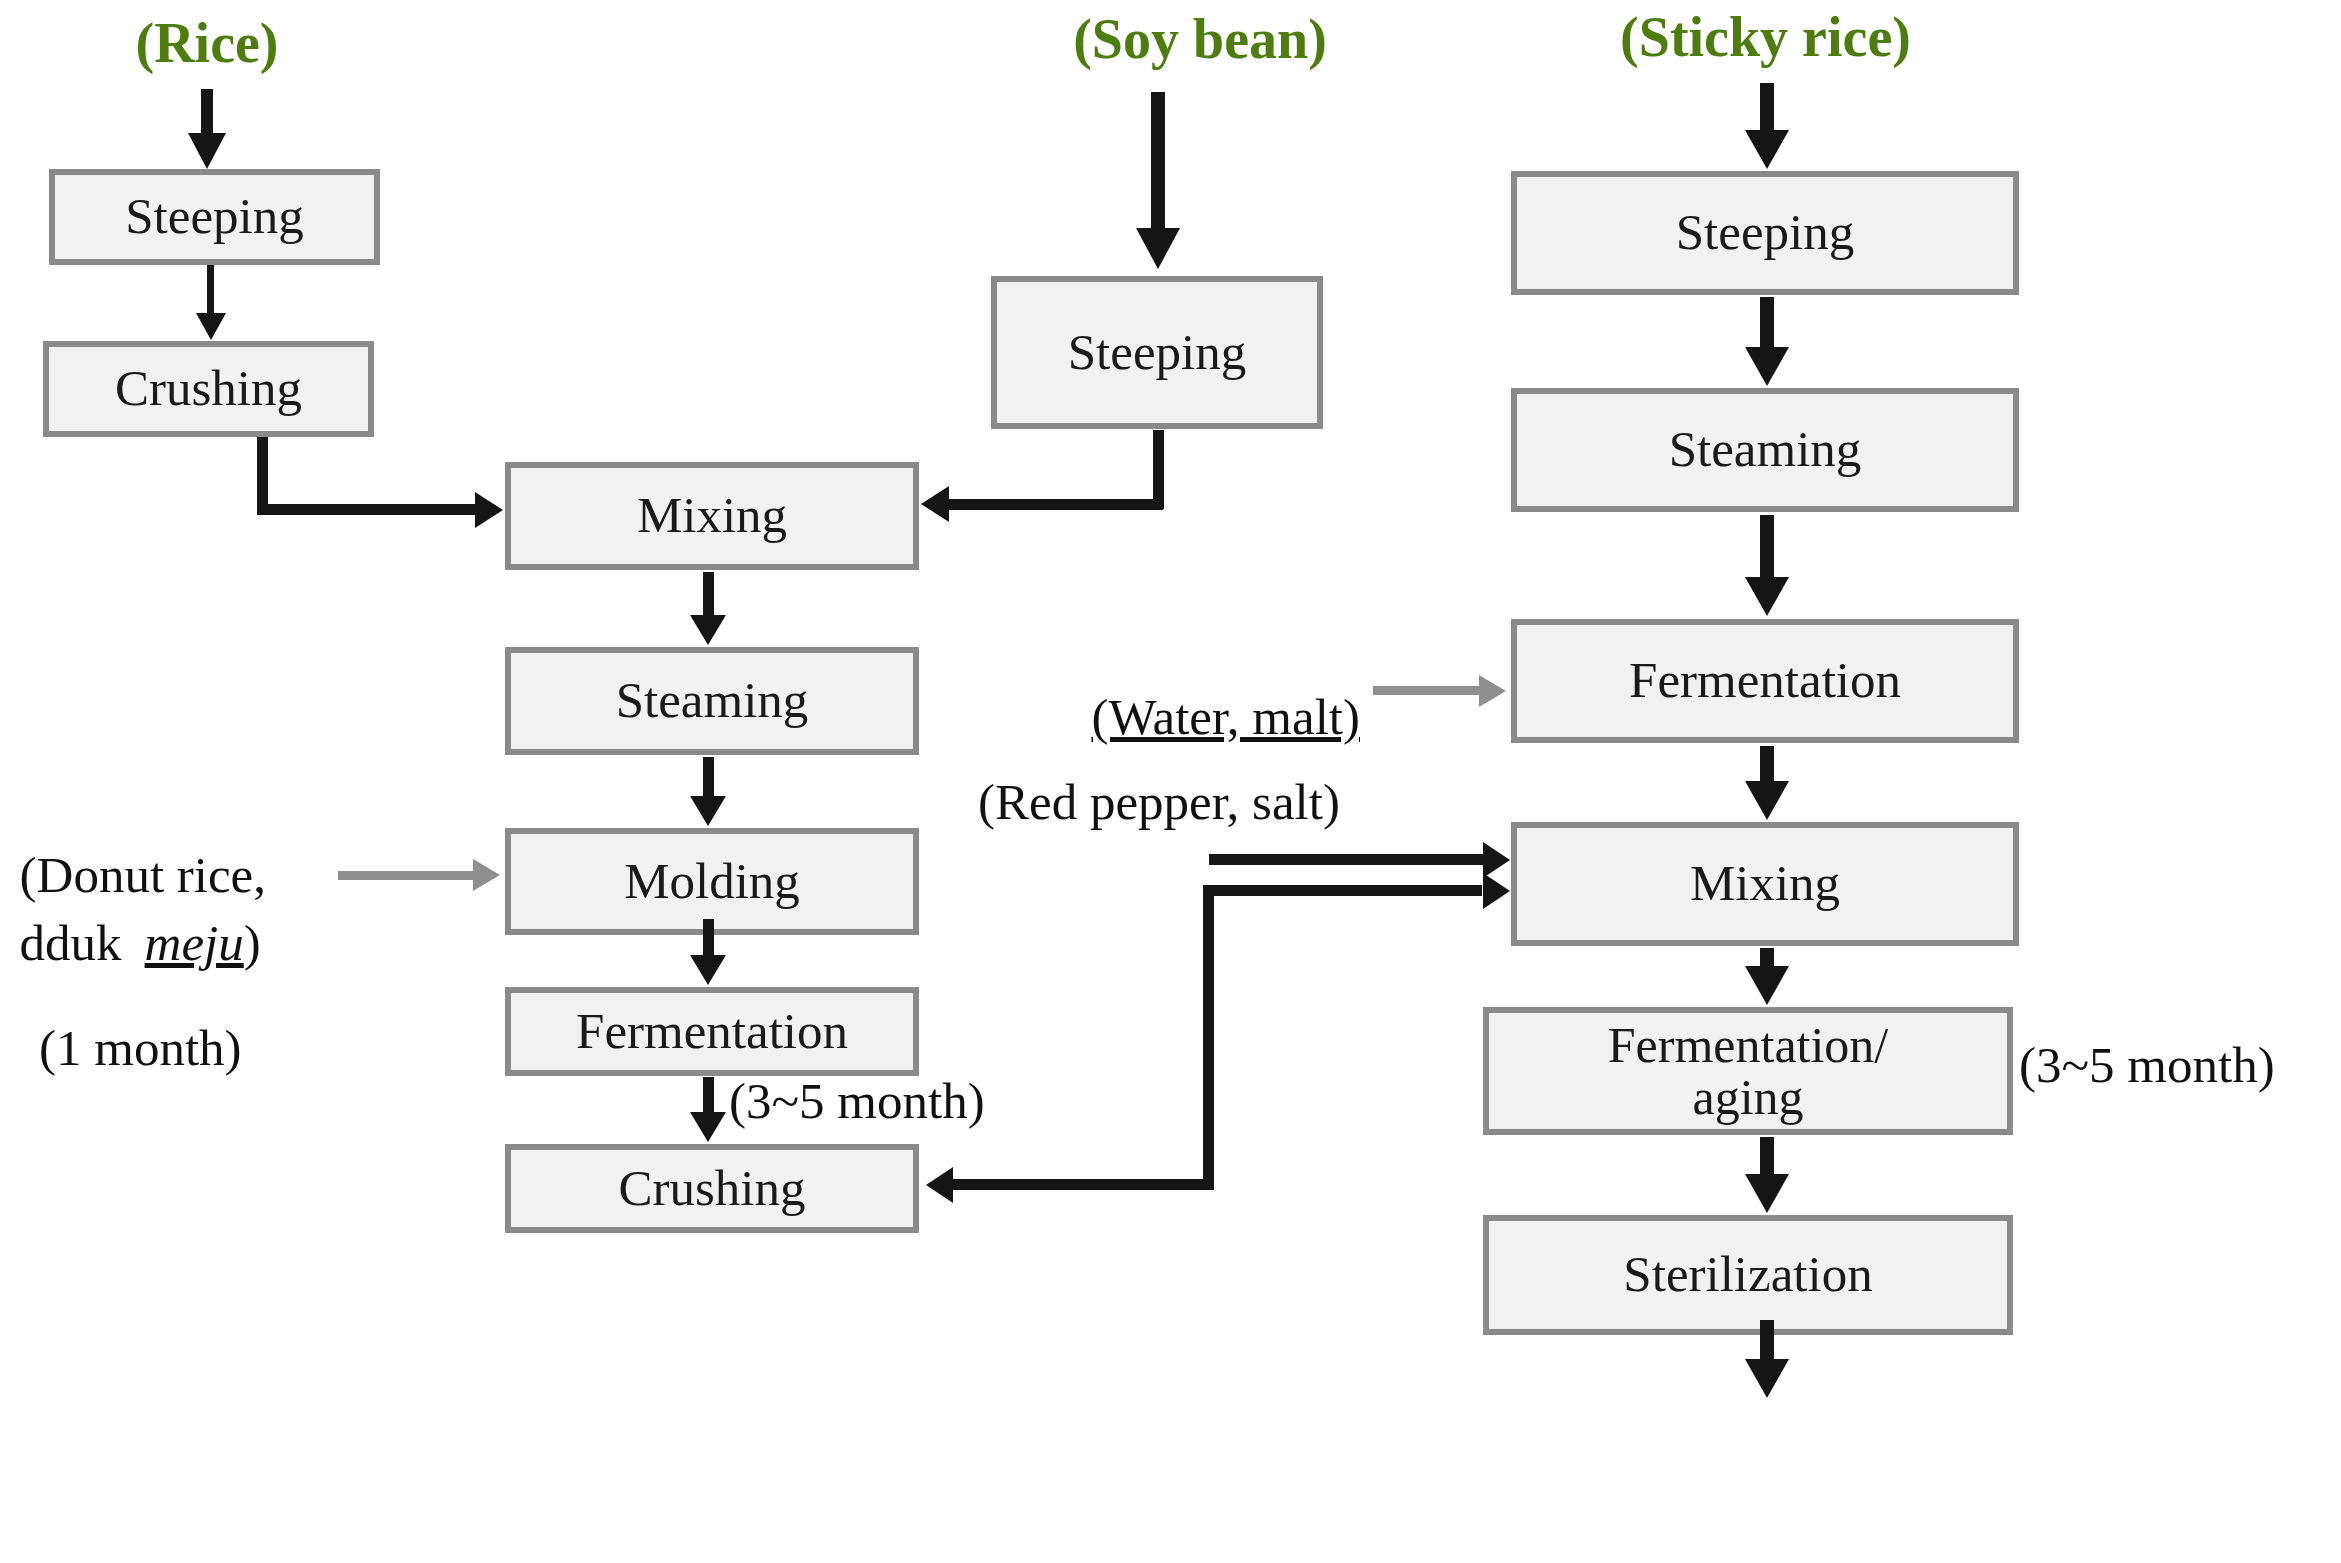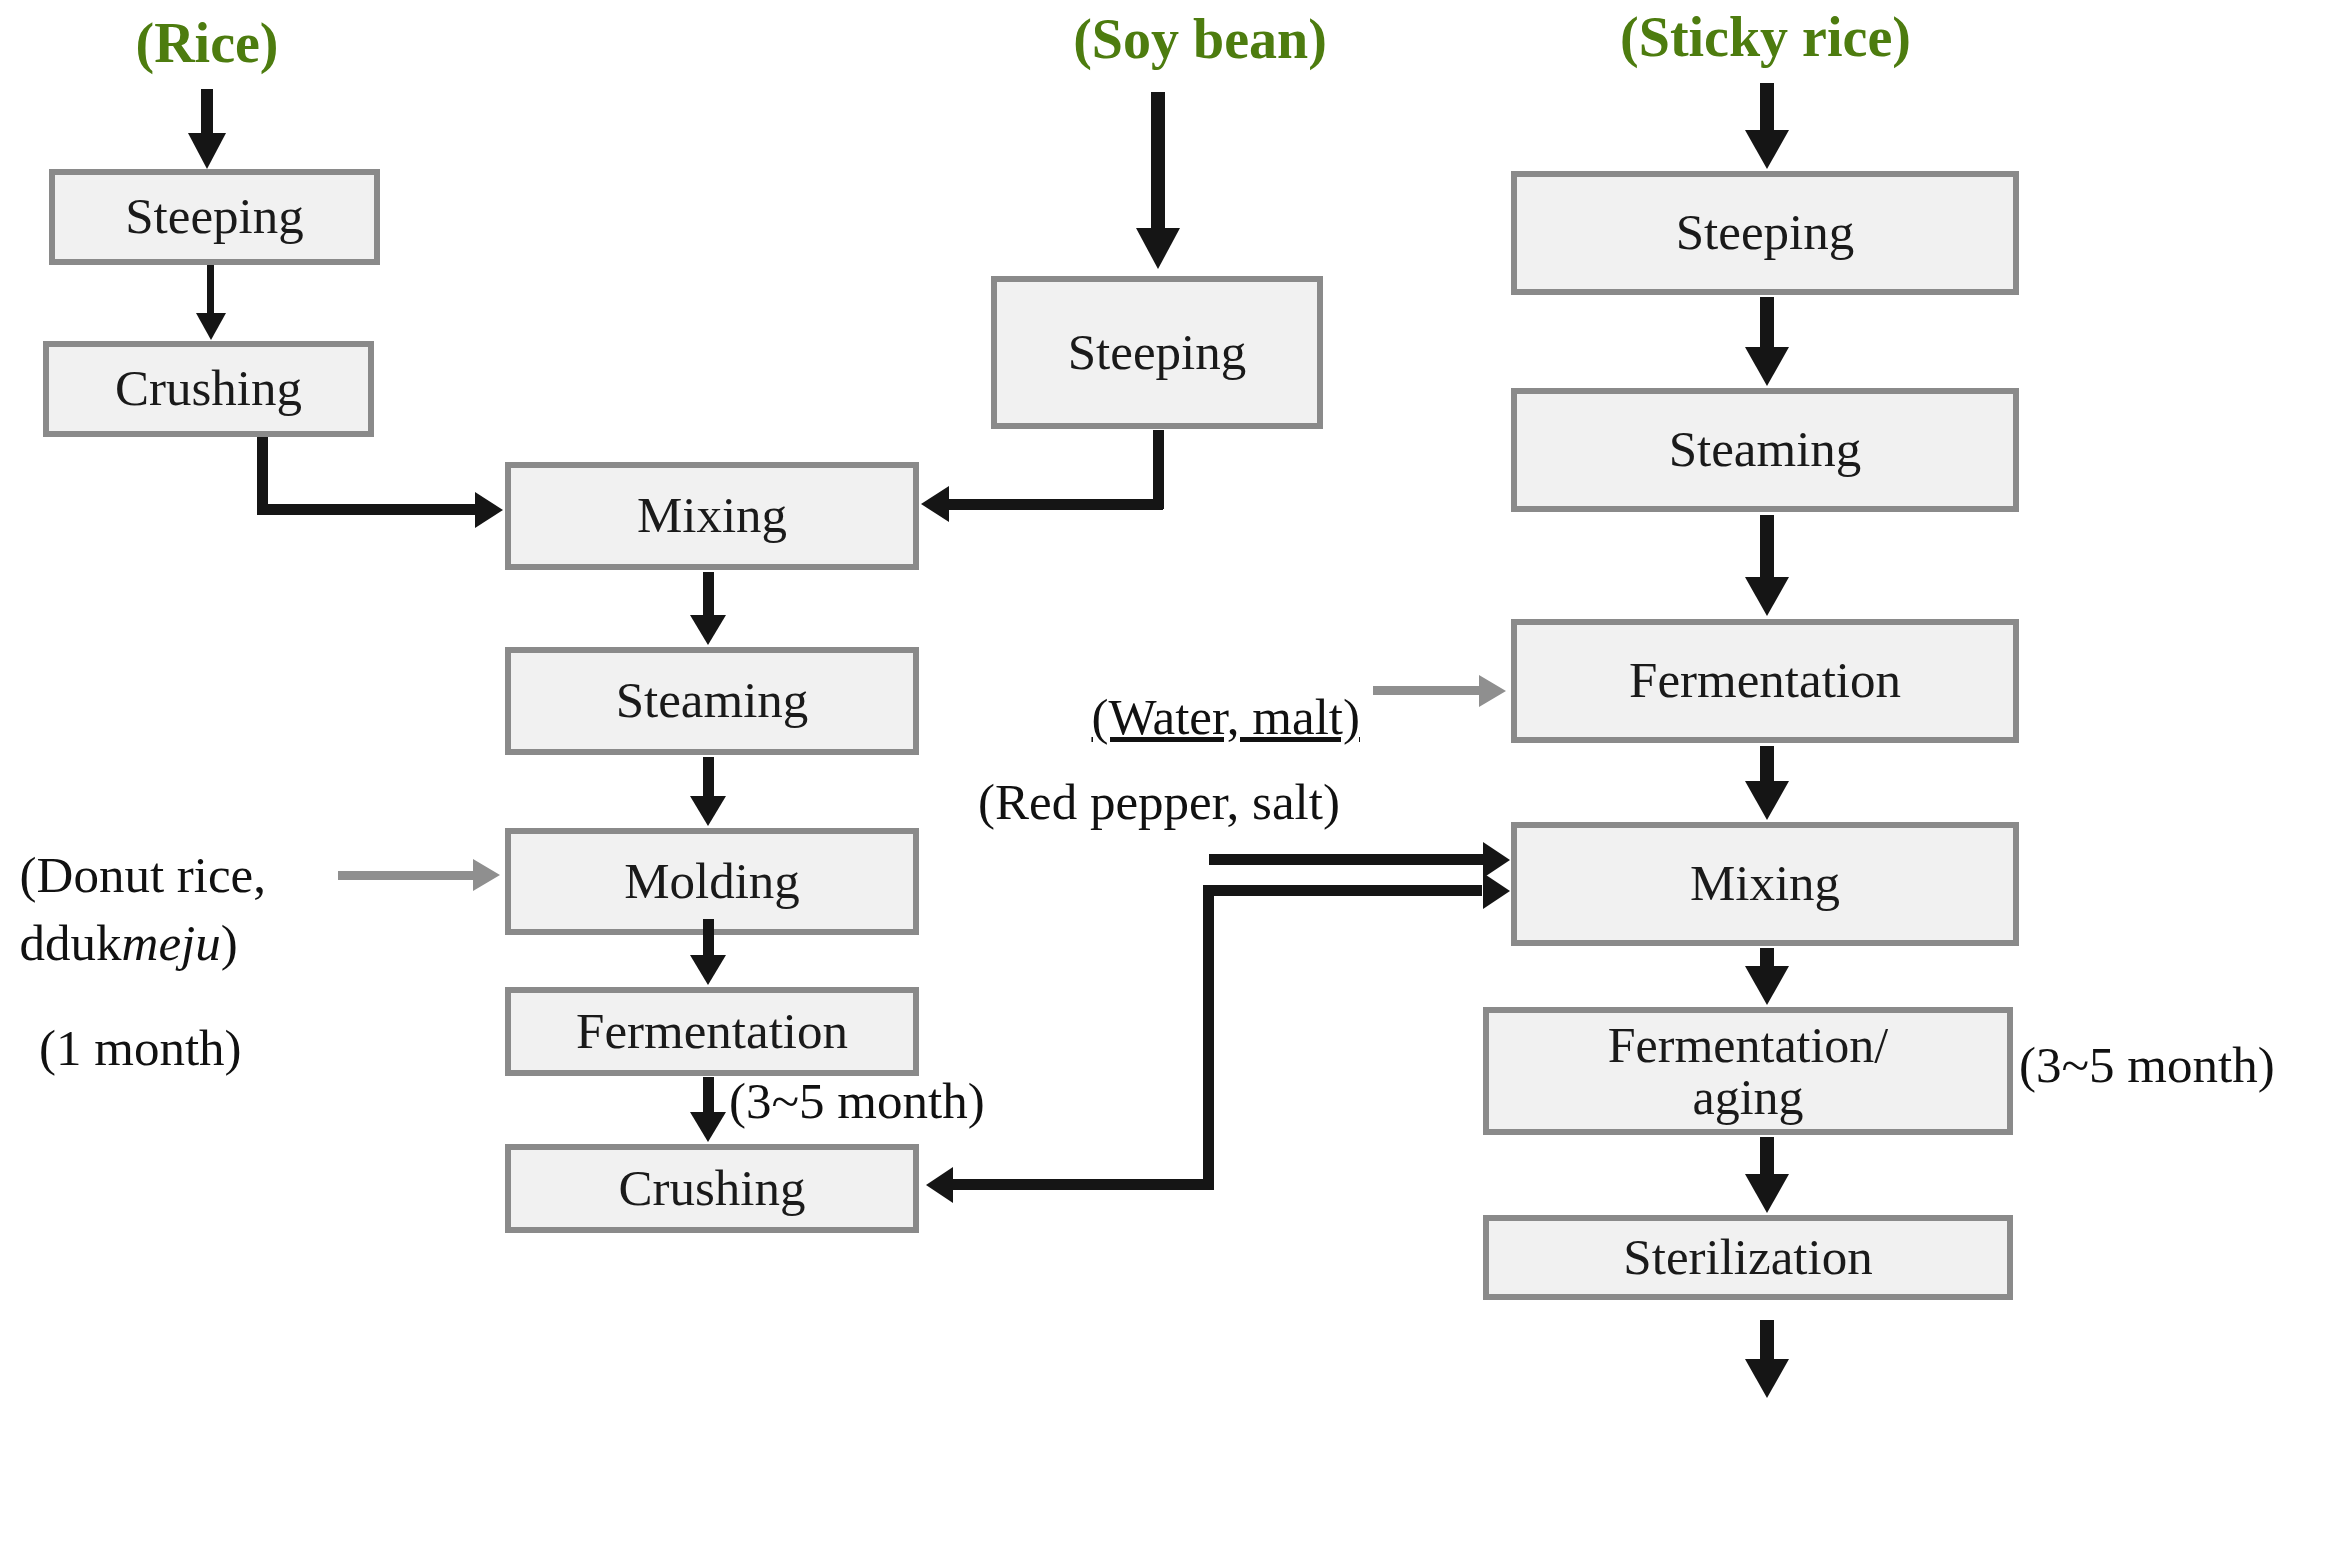--- a/index.html
+++ b/index.html
@@ -19,21 +19,21 @@
   }
   .box.two-line{flex-direction:column;font-size:50px;}
   .ttl{
     position:absolute;font-weight:bold;font-size:56px;
     text-align:center;color:#4d7c0f;white-space:nowrap;
   }
   .ann{position:absolute;font-size:51px;color:#111;white-space:nowrap;}
   .sh{position:absolute;background:#151515;}
   .gs{position:absolute;background:#8f8f8f;}
   .hd{position:absolute;width:0;height:0;}
-  .it{font-style:italic;}
+  .it{font-style:italic;margin-left:23px;text-decoration:underline;}
 </style>
 </head>
 <body>
 
 <div id="canvas">
 
   <div class="ttl" style="left:29px;top:10.7px;width:356px;">(Rice)</div>
   <div class="ttl" style="left:1018px;top:7.1px;width:364px;">(Soy bean)</div>
   <div class="ttl" style="left:1499px;top:5.3px;width:533px;">(Sticky rice)</div>
 
@@ -73,21 +73,21 @@
   <div class="box" style="left:1511px;top:619px;width:508px;height:124px;">
     <span>Fermentation</span>
   </div>
   <div class="box" style="left:1511px;top:822px;width:508px;height:124px;">
     <span>Mixing</span>
   </div>
   <div class="box two-line" style="left:1483px;top:1007px;width:530px;height:128px;">
     <span>Fermentation/</span>
     <span>aging</span>
   </div>
-  <div class="box" style="left:1483px;top:1215px;width:530px;height:85px;">
+  <div class="box" style="left:1483px;top:1215px;width:530px;height:120px;">
     <span>Sterilization</span>
   </div>
 
   <div class="ann" style="left:19.6px;top:846px;">(Donut rice,</div>
   <div class="ann" style="left:19.6px;top:914px;">
     <span>dduk</span><span class="it">meju</span><span>)</span>
   </div>
   <div class="ann" style="left:39px;top:1019px;">(1 month)</div>
   <div class="ann" style="left:729px;top:1072px;">(3~5 month)</div>
   <div class="ann" style="left:1018px;top:688px;width:342px;text-align:right;text-decoration:underline;">(Water, malt)</div>

